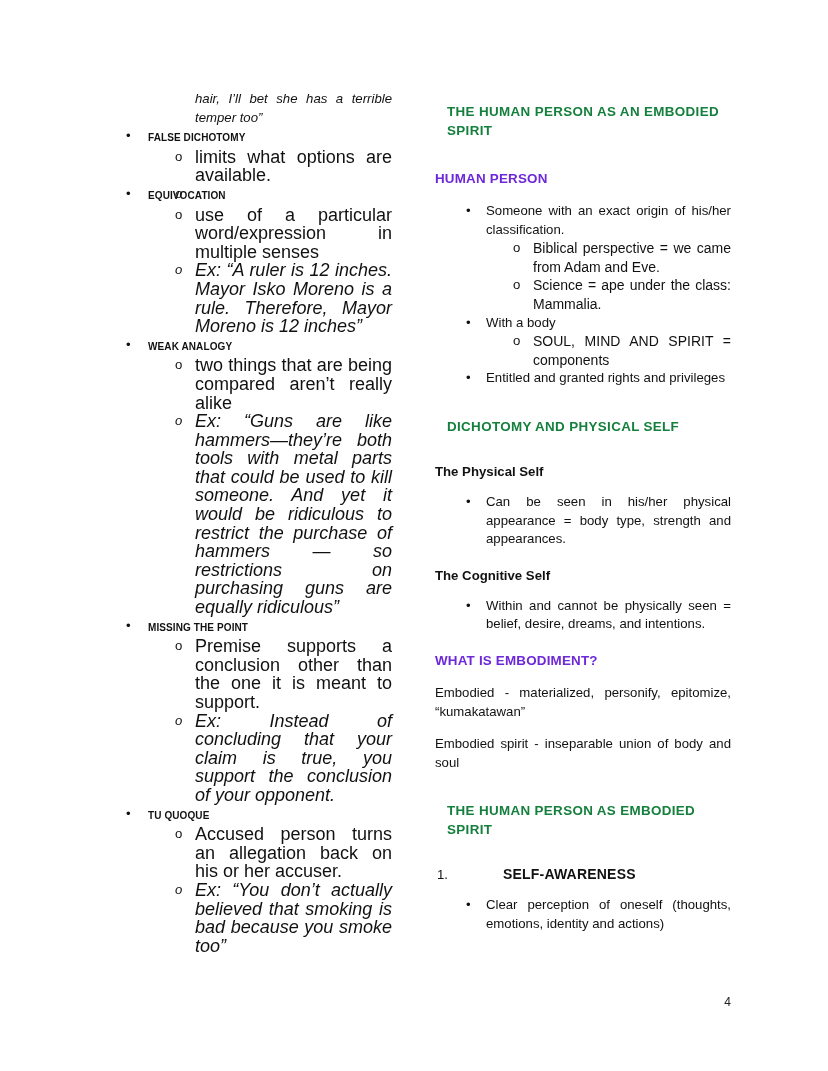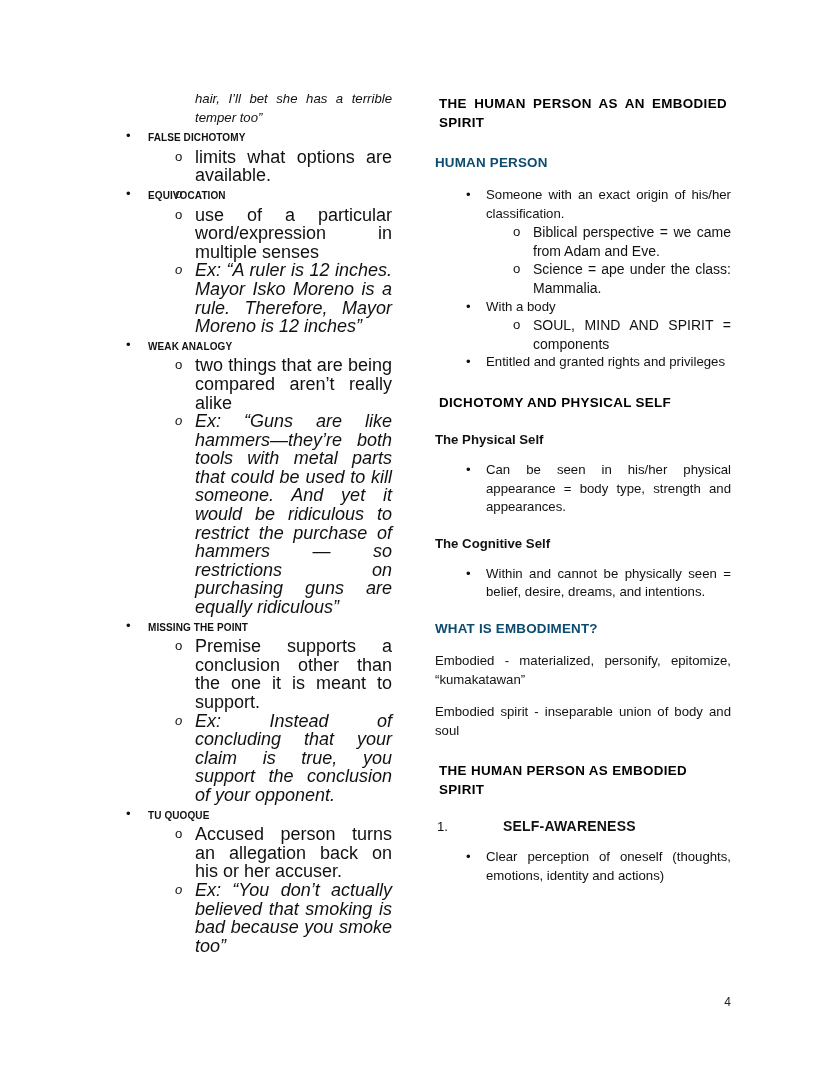--- a/index.html
+++ b/index.html
@@ -85,33 +85,33 @@
     padding-left: 77px;
     font-style: italic;
     font-size: 13.2px;
     line-height: 18.6px;
     text-align: justify;
     text-justify: inter-word;
   }
 
   
   .h-red {
-    color: #000000;
+    color: #15803d;
     font-weight: bold;
     font-size: 13.4px;
     line-height: 19px;
     letter-spacing: 0.35px;
-    margin: 4px;
+    margin: 12px;
     text-align: justify;
     text-justify: inter-word;
   }
   .h-red.flush { text-align: left; }
 
   .h-black {
-    color: #0c4a6e;
+    color: #6d28d9;
     font-weight: bold;
     font-size: 13.4px;
     line-height: 19px;
     letter-spacing: 0.2px;
     margin: 0;
     text-align: left;
   }
 
   .h-sub {
     color: #111111;

